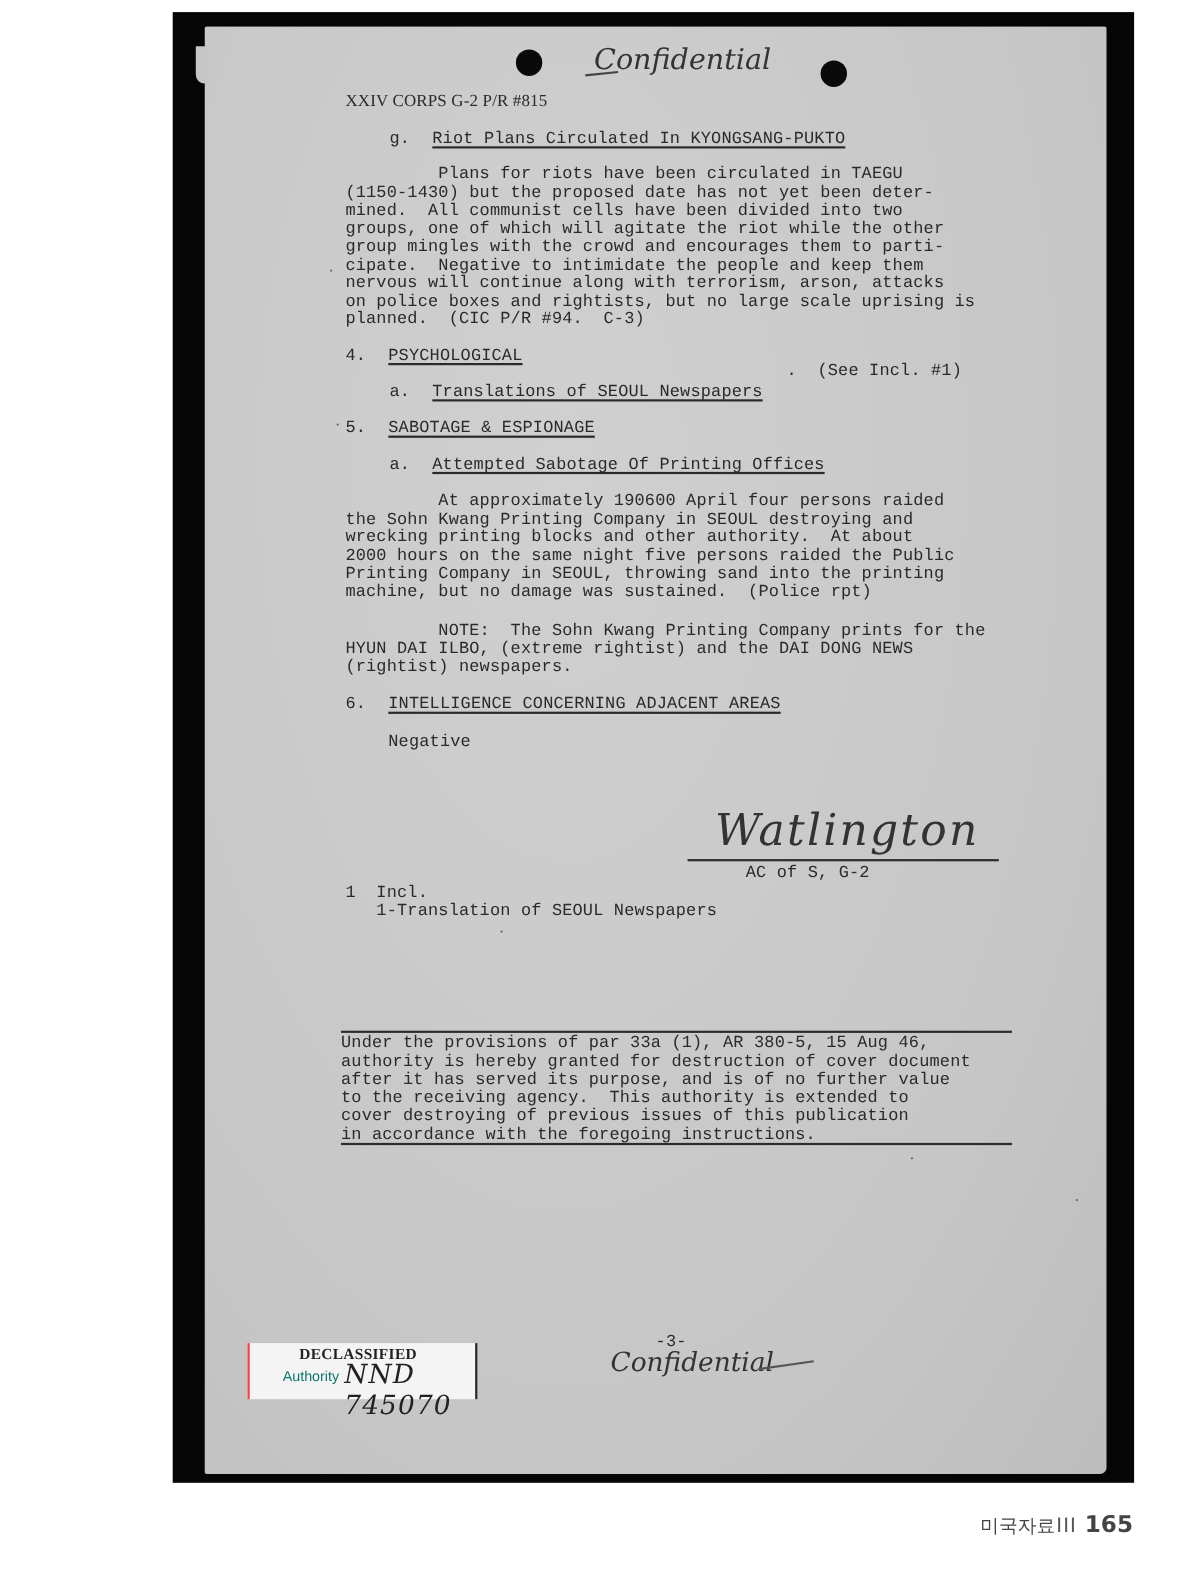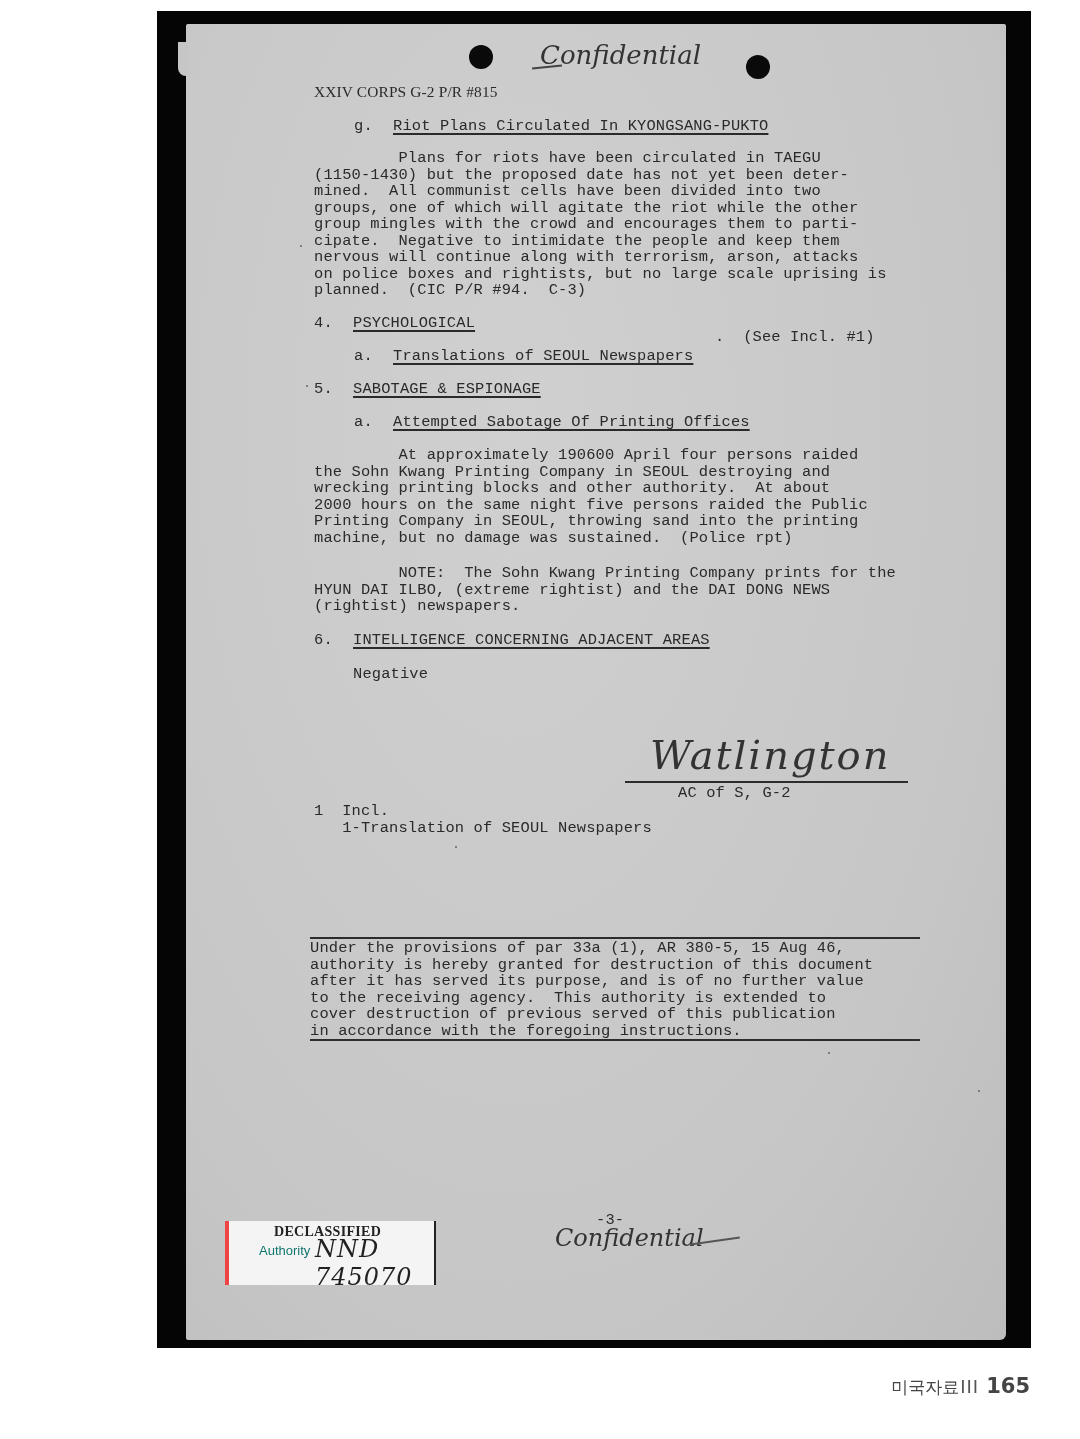--- a/index.html
+++ b/index.html
@@ -8,21 +8,21 @@
   .paper { position:absolute; left:186px; top:24px; width:820px; height:1316px;
            background:#c9c9c9; 
            background-image: radial-gradient(ellipse at 40% 30%, #d0d0d0 0%, #c6c6c6 70%, #bdbdbd 100%);
            border-radius:2px 2px 6px 2px; }
   .paper-notch { position:absolute; left:-8px; top:18px; width:10px; height:34px; background:#c6c6c6; border-radius:0 0 0 8px; }
   .tw { position:absolute; color:#2a2a2a; font-family:"Liberation Mono", monospace; font-size:15.4px; line-height:16.6px; white-space:pre; letter-spacing:0.15px; }
   .u { text-decoration:underline; text-underline-offset:3px; text-decoration-thickness:1.5px; }
   .hole { position:absolute; width:24px; height:24px; border-radius:50%; background:#0a0a0a; }
   .script { position:absolute; font-family:"DejaVu Serif", serif; font-style:italic; color:#333; }
   .rule { position:absolute; height:1.6px; background:#2c2c2c; }
-  .stamp { position:absolute; left:225px; top:1221px; width:205px; height:64px; background:#f4f4f4; border-left:4px solid #ef4444; border-right:2px solid #222; }
+  .stamp { position:absolute; left:225px; top:1221px; width:205px; height:51px; background:#f4f4f4; border-left:2px solid #ef4444; border-right:2px solid #222; }
   .stamp-title { position:absolute; left:45px; top:3px; font-family:"Liberation Serif", serif; font-weight:bold; font-size:14px; color:#222; letter-spacing:0.3px; }
   .stamp-auth { position:absolute; left:30px; top:22px; font-family:"Liberation Sans", sans-serif; font-size:13px; color:#0f766e; }
   .stamp-hand { position:absolute; left:86px; top:14px; font-family:"DejaVu Serif", serif; font-style:italic; font-size:24px; color:#222; letter-spacing:1px; }
   .footer { position:absolute; right:50px; top:1374px; font-family:"DejaVu Sans", sans-serif; color:#333; display:flex; align-items:baseline; gap:1px; }
   .footer-label { font-size:17px; color:#444; }
   .footer-sep { font-size:18px; color:#555; letter-spacing:1px; }
   .footer-num { font-size:21px; font-weight:bold; color:#444; margin-left:6px; }
   .speck { position:absolute; width:2px; height:2px; background:#666; border-radius:50%; }
 </style>
 </head>
@@ -87,24 +87,24 @@
 <div class="script" style="left:650px; top:732px; font-size:40px; letter-spacing:2px;">Watlington</div>
 <div class="rule" style="left:625px; top:781px; width:283px;"></div>
 <div class="tw" style="left:678px; top:785px;">AC of S, G-2</div>
 
 <div class="tw" style="left:314px; top:803px;">1  Incl.</div>
 <div class="tw" style="left:314px; top:819.5px;">   1-Translation of SEOUL Newspapers</div>
 
 <div class="rule" style="left:310px; top:937px; width:610px;"></div>
 <div>
   <div class="tw" style="left:310px; top:940px;">Under the provisions of par 33a (1), AR 380-5, 15 Aug 46,</div>
-  <div class="tw" style="left:310px; top:956.5px;">authority is hereby granted for destruction of this document</div>
+  <div class="tw" style="left:310px; top:956.5px;">authority is hereby granted for destruction of cover document</div>
   <div class="tw" style="left:310px; top:973px;">after it has served its purpose, and is of no further value</div>
   <div class="tw" style="left:310px; top:989.5px;">to the receiving agency.  This authority is extended to</div>
-  <div class="tw" style="left:310px; top:1006px;">cover destruction of previous served of this publication</div>
+  <div class="tw" style="left:310px; top:1006px;">cover destroying of previous issues of this publication</div>
   <div class="tw" style="left:310px; top:1022.5px;">in accordance with the foregoing instructions.</div>
 </div>
 <div class="rule" style="left:310px; top:1039px; width:610px;"></div>
 
 <div class="tw" style="left:596px; top:1212px;">-3-</div>
 <div class="script" style="left:555px; top:1224px; font-size:24px;">Confidential</div>
 <div class="rule" style="left:690px; top:1240px; width:50px; background:#555; transform:rotate(-8deg);"></div>
 
 <div class="stamp">
   <div class="stamp-title">DECLASSIFIED</div>

